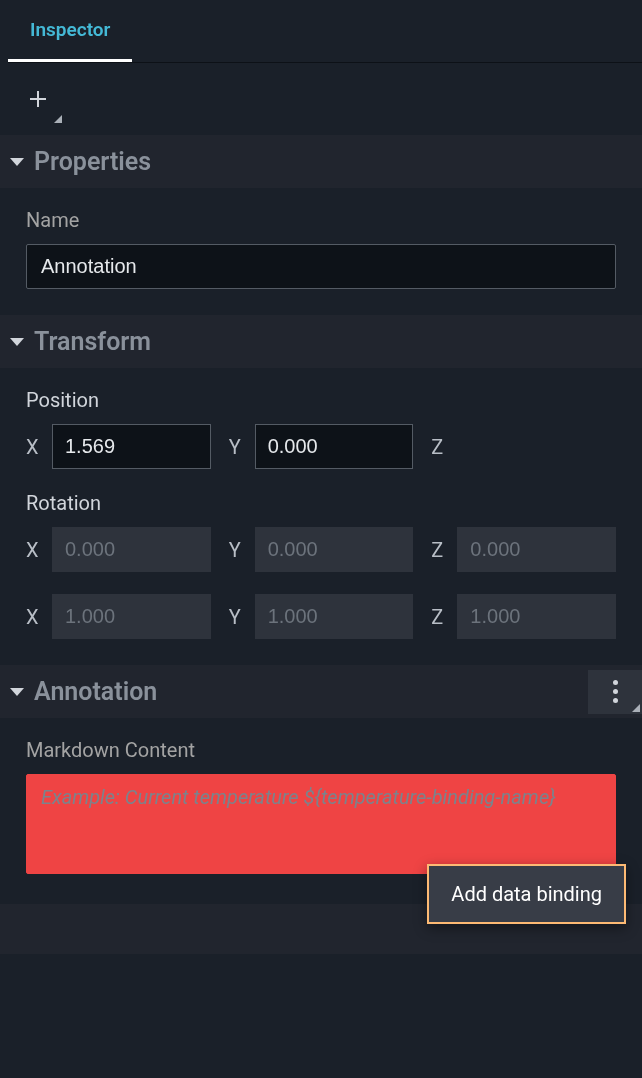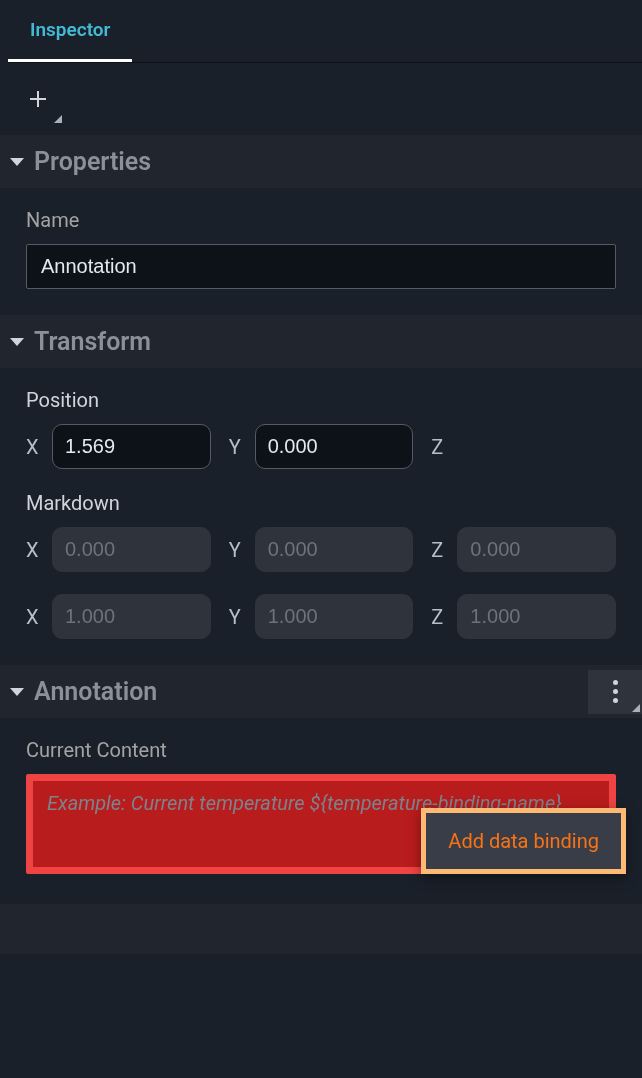--- a/index.html
+++ b/index.html
@@ -99,22 +99,22 @@
       font-size: 20px;
       color: #e6e9ec;
       outline: none;
     }
     .text-input::placeholder {
       color: #6c737c;
       font-style: italic;
     }
     .textarea-input {
       width: 100%;
-      background: #b91c1c;
-      border: 7px solid #ef4444;
+      background: #ef4444;
+      border: 1px solid #ef4444;
       border-radius: 2px;
       padding: 10px 14px;
       font-size: 20px;
       color: #e6e9ec;
       outline: none;
       resize: both;
       min-height: 100px;
       font-family: inherit;
     }
     .textarea-input::placeholder {
@@ -142,21 +142,21 @@
     }
     .axis-label {
       font-size: 20px;
       color: #b8bec6;
       width: 16px;
     }
     .vec-input {
       flex: 1;
       background: #0d1218;
       border: 1px solid #545b64;
-      border-radius: 10px;
+      border-radius: 0;
       padding: 10px 12px;
       font-size: 20px;
       color: #e6e9ec;
       outline: none;
       width: 100%;
     }
     .vec-input.disabled {
       background: #2e333c;
       border: 1px solid #2e333c;
       color: #6c737c;
@@ -197,26 +197,26 @@
     }
     .kebab-dots span {
       width: 5px;
       height: 5px;
       background: #d1d5db;
       border-radius: 50%;
     }
     .popover {
       position: absolute;
       right: 16px;
-      top: 808px;
+      top: 864px;
       background: #383d47;
-      border: 5px solid #fdba74;
+      border: 2px solid #fdba74;
       padding: 16px 22px;
       font-size: 20px;
-      color: #f97316;
+      color: #ffffff;
       box-shadow: 0 4px 12px rgba(0,0,0,0.4);
       z-index: 10;
       cursor: pointer;
     }
     .empty-section {
       height: 50px;
       background: #21252e;
       margin-top: 0;
     }
   </style>
@@ -261,21 +261,21 @@
         <span class="axis-label">Y</span>
         <input class="vec-input" type="text" value="0.000" style="">
       </div>
       <div class="vec-item">
         <span class="axis-label">Z</span>
       </div>
     </div>
   </div>
 
   <div class="vec-group">
-    <label class="vec-label">Markdown</label>
+    <label class="vec-label">Rotation</label>
     <div class="vec-row">
       <div class="vec-item">
         <span class="axis-label">X</span>
         <input class="vec-input disabled" type="text" value="0.000" style="">
       </div>
       <div class="vec-item">
         <span class="axis-label">Y</span>
         <input class="vec-input disabled" type="text" value="0.000" style="">
       </div>
       <div class="vec-item">
@@ -311,19 +311,19 @@
     <button class="kebab-btn">
       <div class="kebab-dots">
         <span></span>
           <span></span>
           <span></span>
       </div>
     </button>
   </div>
 </div>
 <div class="section-body">
-  <label class="field-label">Current Content</label>
+  <label class="field-label">Markdown Content</label>
   <textarea class="textarea-input" placeholder="Example: Current temperature ${temperature-binding-name}" style=""></textarea>
 </div>
 
 <div class="empty-section"></div>
 
 <div class="popover">Add data binding</div>
 
 </body></html>

